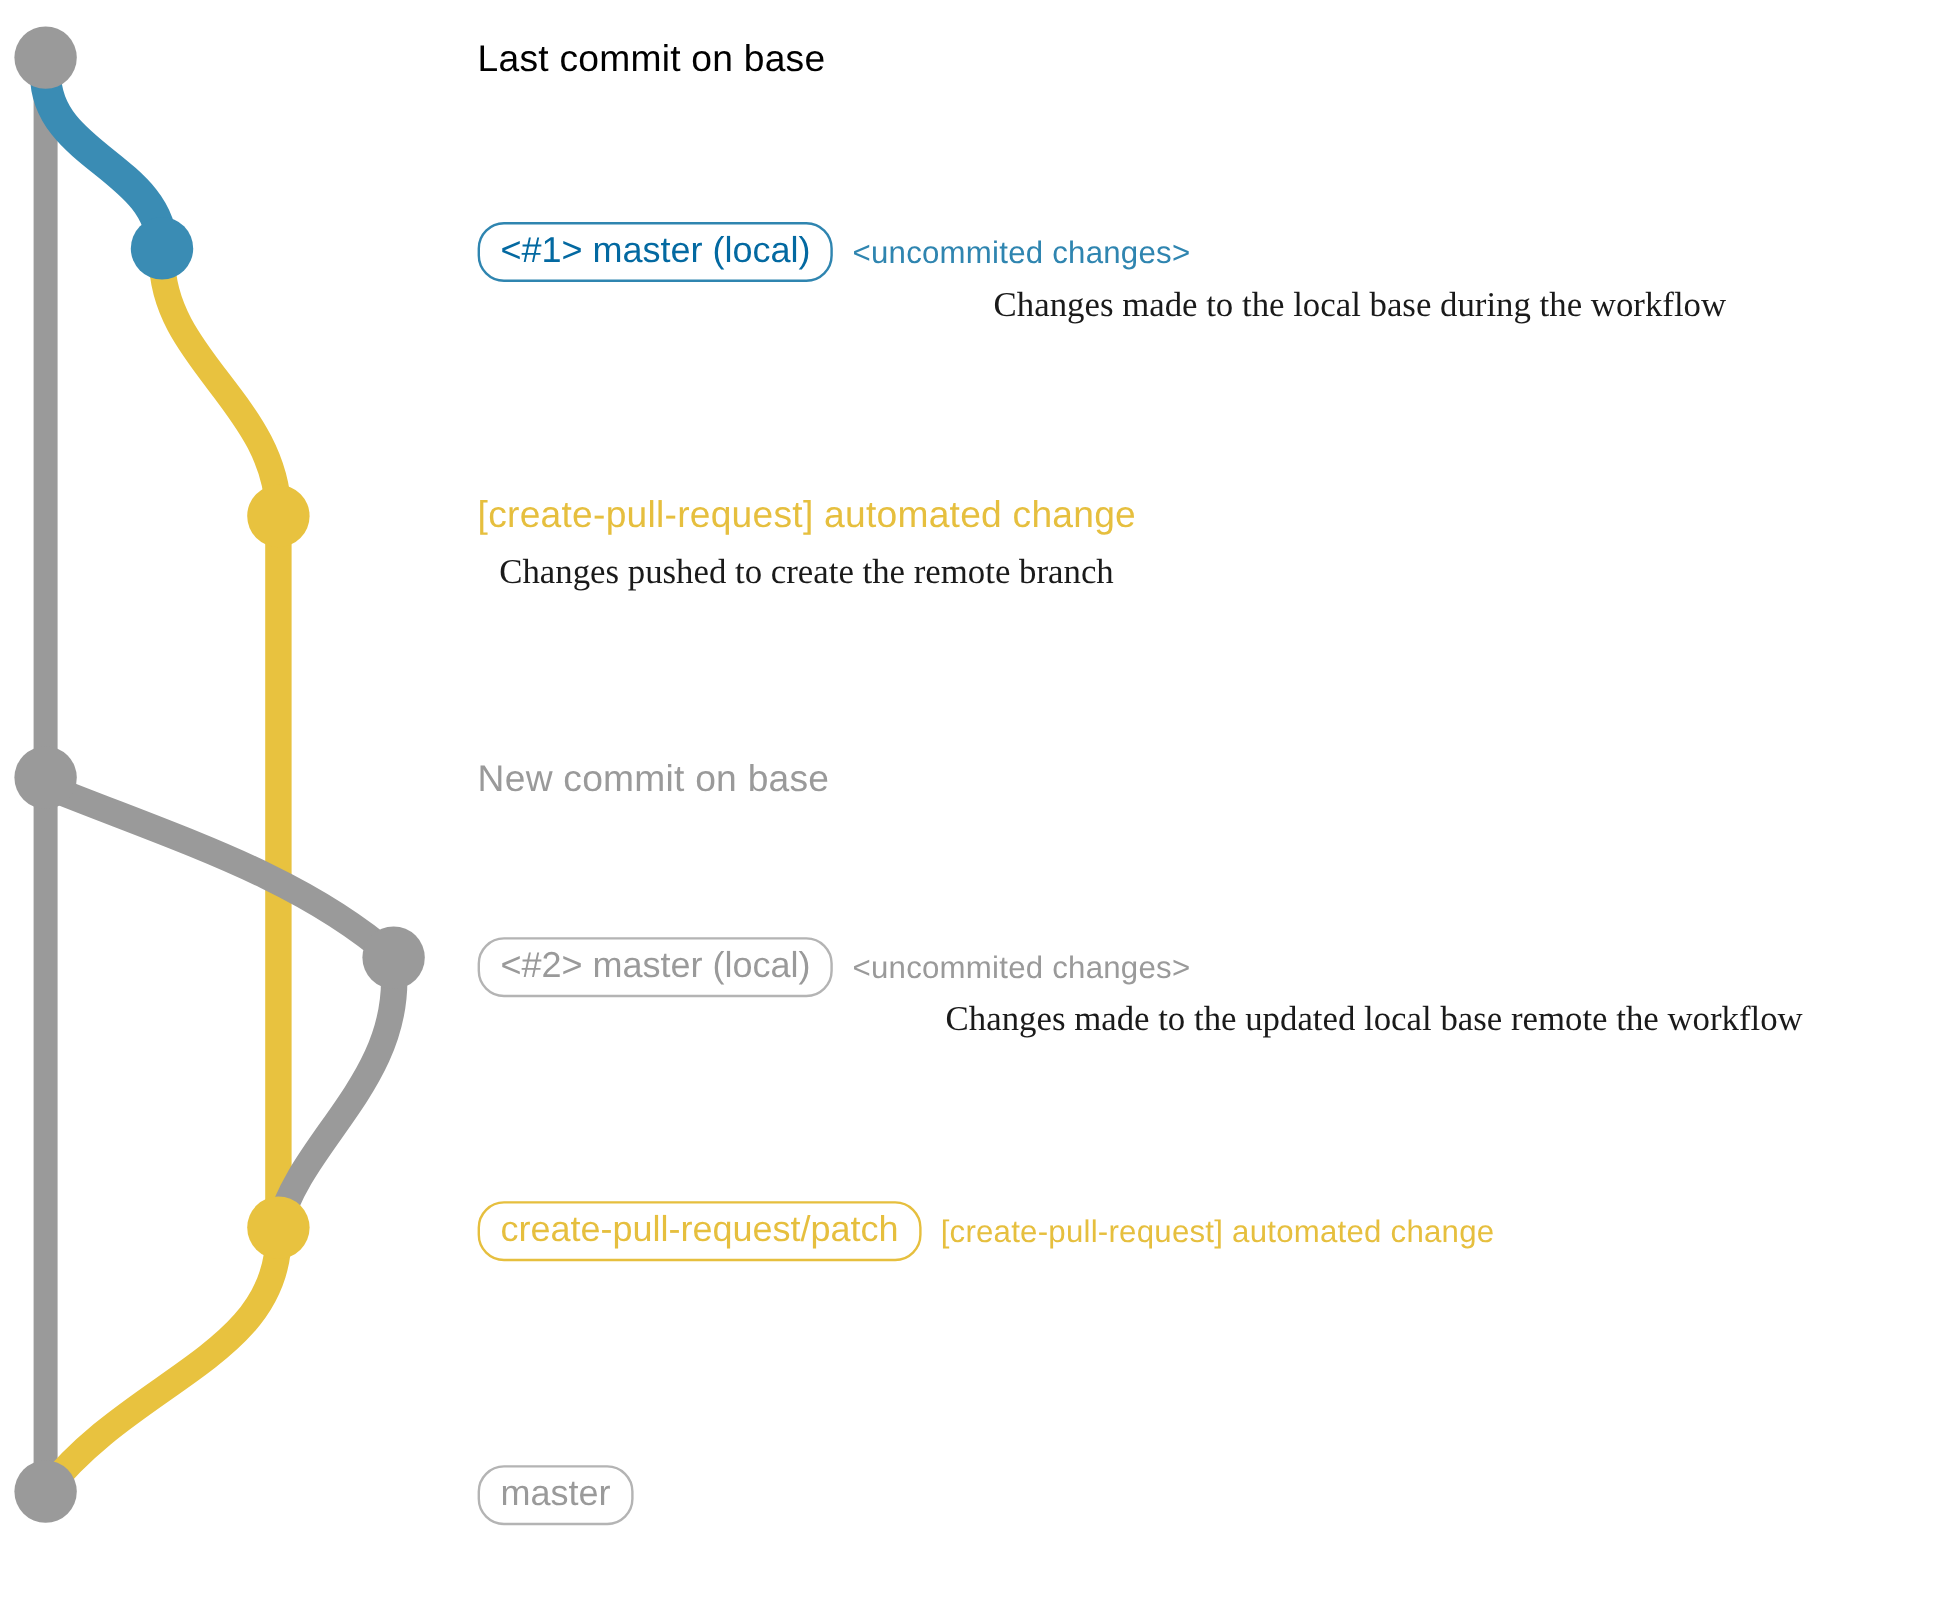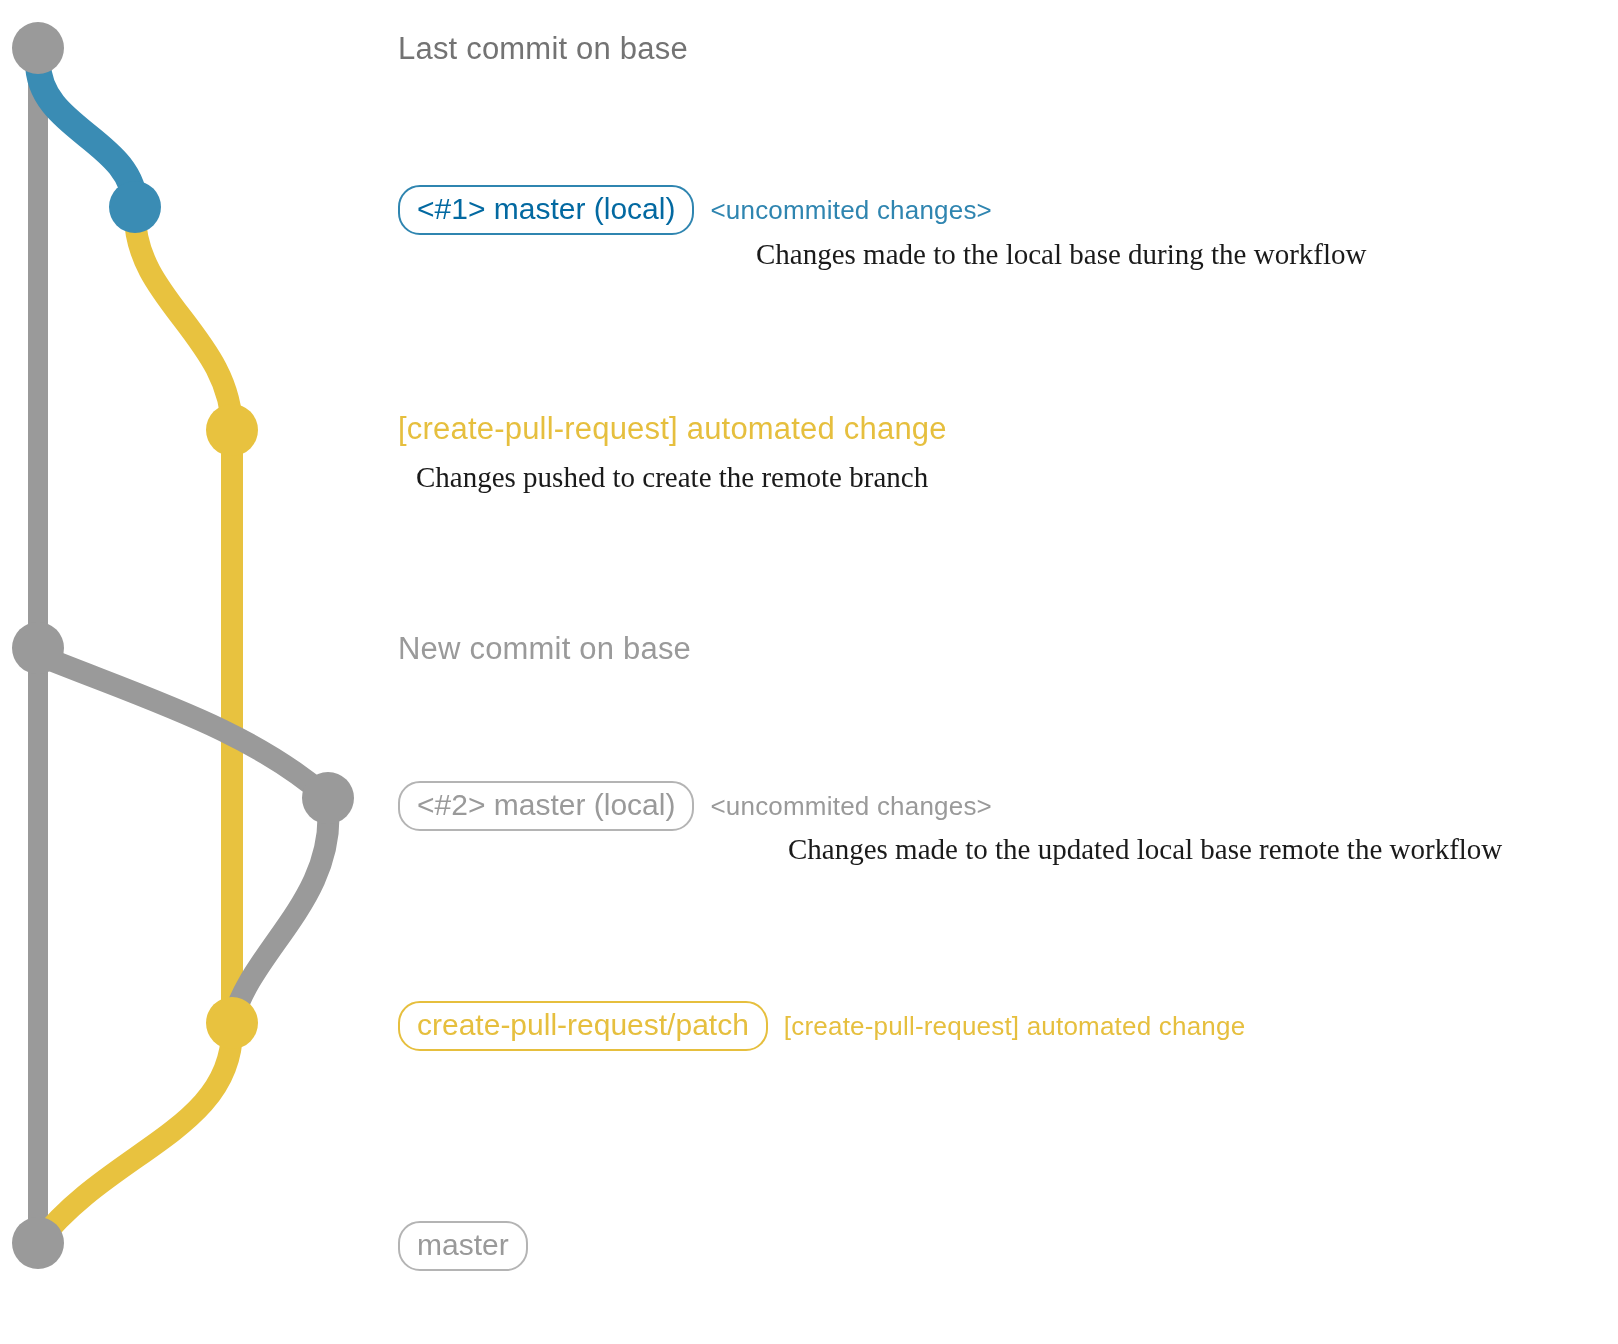--- a/index.html
+++ b/index.html
@@ -103,28 +103,28 @@
   <circle cx="232" cy="430" r="26" fill="#e8c23f"></circle>
   <circle cx="38" cy="648" r="26" fill="#9a9a9a"></circle>
   <circle cx="328" cy="798" r="26" fill="#9a9a9a"></circle>
   <circle cx="232" cy="1023" r="26" fill="#e8c23f"></circle>
   <circle cx="38" cy="1243" r="26" fill="#9a9a9a"></circle>
 </svg>
 
 <div class="label-layer">
 
   <div class="row" style="left:398px; top:31px;">
-    <span class="plain-title" style="color:#737373;">Last commit on base</span>
+    <span class="plain-title" style="color:#000000;">Last commit on base</span>
   </div>
 
   <div class="row" style="left:398px; top:185px;">
     <span class="badge blue">&lt;#1&gt; master (local)</span>
     <span class="subject blue">&lt;uncommited changes&gt;</span>
   </div>
-  <div class="desc" style="left:756px; top:238px;">Changes made to the local base during the workflow</div>
+  <div class="desc" style="left:828px; top:238px;">Changes made to the local base during the workflow</div>
 
   <div class="row" style="left:398px; top:411px;">
     <span class="plain-title" style="color:#e6bf3e;">[create-pull-request] automated change</span>
   </div>
   <div class="desc" style="left:416px; top:461px;">Changes pushed to create the remote branch</div>
 
   <div class="row" style="left:398px; top:631px;">
     <span class="plain-title" style="color:#9a9a9a;text-align:center;">New commit on base</span>
   </div>
 

